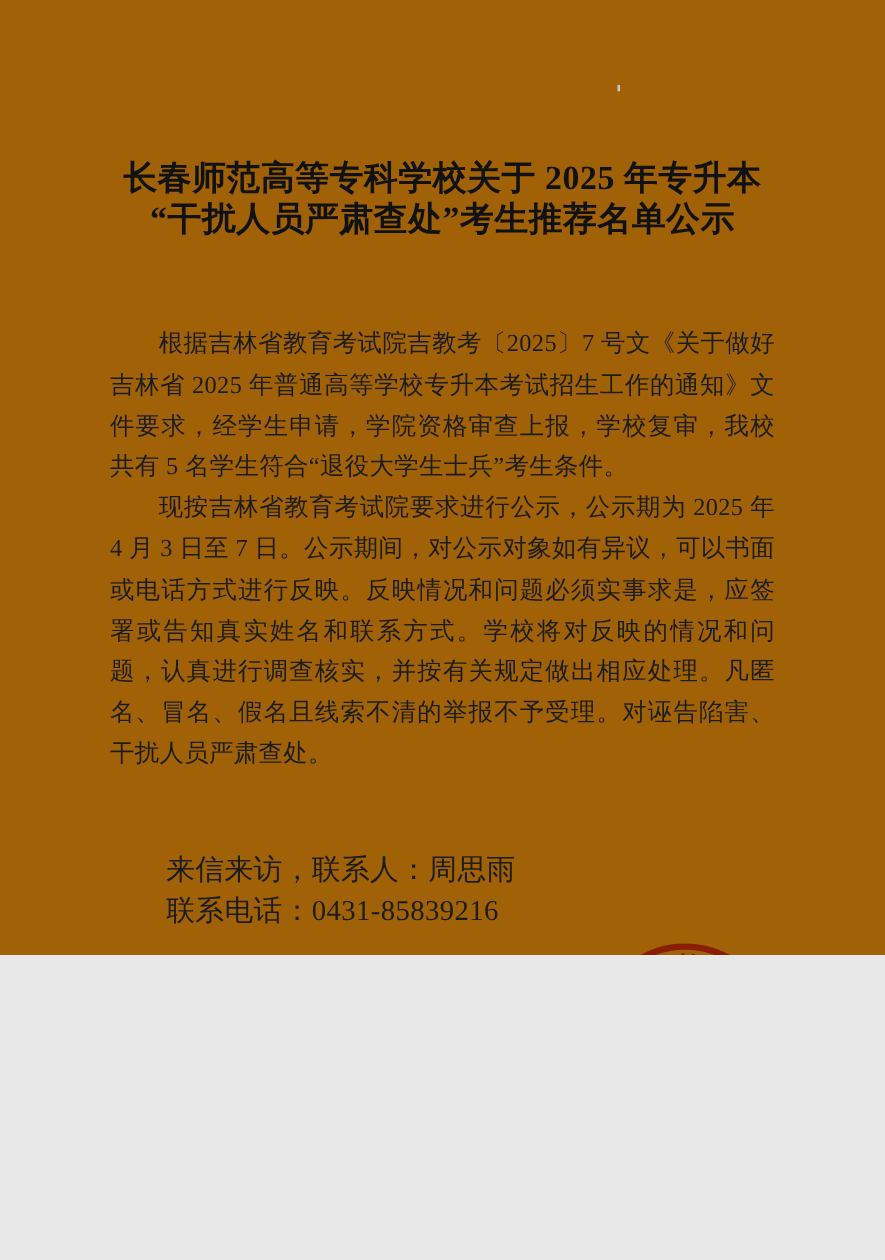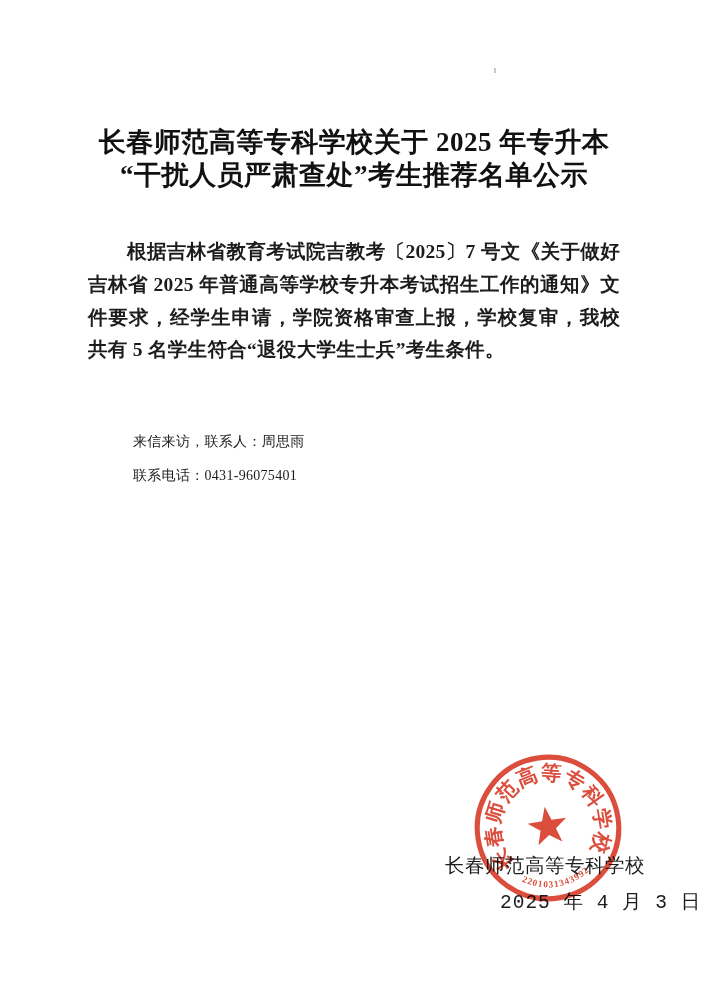--- a/index.html
+++ b/index.html
@@ -1,48 +1,47 @@
 <!DOCTYPE html>
 <html><head>
 <meta charset="utf-8">
 <style>
   html,body{margin:0;padding:0;background:#e8e8e8;}
   .page{
     position:relative;
-    width:708px;height:1008px;
+    width:708px;height:764px;
     margin:0 auto;
-    background:#ffffff;
+    background:#a16207;
     overflow:hidden;
     font-family:"Liberation Serif","DejaVu Serif",serif;
     color:#1c1c1c;
   }
   .title{
     margin:126px 56px 0 56px;
     text-align:center;
     font-size:27px;
     font-weight:bold;
     line-height:33px;
     letter-spacing:.5px;
     color:#111;
   }
   .body-text{
-    margin:44px 88px 0 88px;
-    font-weight:bold;
+    margin:68px 88px 0 88px;
   }
   .body-text p{
     margin:0;
     font-size:19.5px;
     line-height:32.8px;
     text-align:justify;
     text-indent:2em;
     letter-spacing:.3px;
   }
   .contact{
     margin:58px 88px 0 133px;
-    font-size:14px;
+    font-size:23px;
     line-height:33.5px;
     letter-spacing:.3px;
   }
   .contact div{white-space:nowrap;}
   .signature-org{
     position:absolute;
     left:445px;top:852px;
     font-size:19.5px;
     letter-spacing:.5px;
     white-space:nowrap;
@@ -79,25 +78,26 @@
 
 <div class="page">
 
   <div class="title">
     <div>长春师范高等专科学校关于 2025 年专升本</div>
     <div>“干扰人员严肃查处”考生推荐名单公示</div>
   </div>
 
   <div class="body-text">
     <p>根据吉林省教育考试院吉教考〔2025〕7 号文《关于做好吉林省 2025 年普通高等学校专升本考试招生工作的通知》文件要求，经学生申请，学院资格审查上报，学校复审，我校共有 5 名学生符合“退役大学生士兵”考生条件。</p>
+    <p>现按吉林省教育考试院要求进行公示，公示期为 2025 年 4 月 3 日至 7 日。公示期间，对公示对象如有异议，可以书面或电话方式进行反映。反映情况和问题必须实事求是，应签署或告知真实姓名和联系方式。学校将对反映的情况和问题，认真进行调查核实，并按有关规定做出相应处理。凡匿名、冒名、假名且线索不清的举报不予受理。对诬告陷害、干扰人员严肃查处。</p>
   </div>
 
   <div class="contact">
     <div>来信来访，联系人：周思雨</div>
-    <div>联系电话：0431-96075401</div>
+    <div>联系电话：0431-85839216</div>
   </div>
 
   <div class="signature-org">长春师范高等专科学校</div>
   <div class="signature-date">2025 年 4 月 3 日</div>
 
   <div class="seal">
     <svg viewBox="0 0 160 160" width="164" height="164">
       <defs>
         <path id="sealArcTop" d="M 41.5,107 A 47,47 0 1 1 118.5,107" fill="none"></path>
         <path id="sealArcBottom" d="M 35.6,117.3 A 58,58 0 0 0 124.4,117.3" fill="none"></path>

